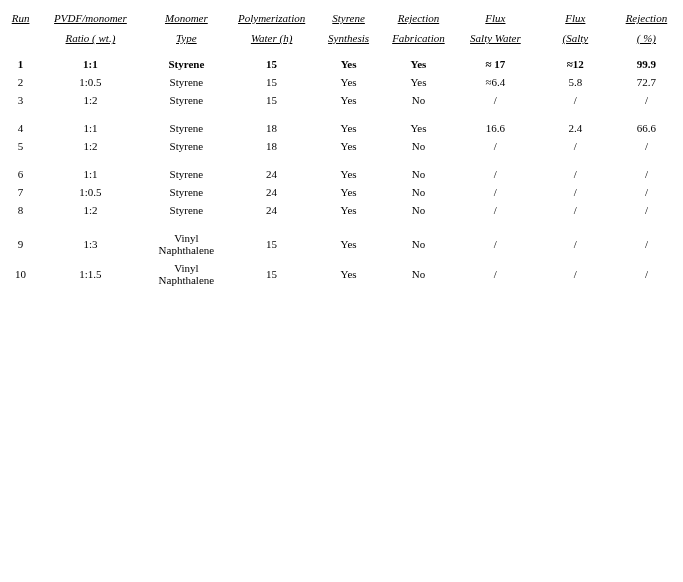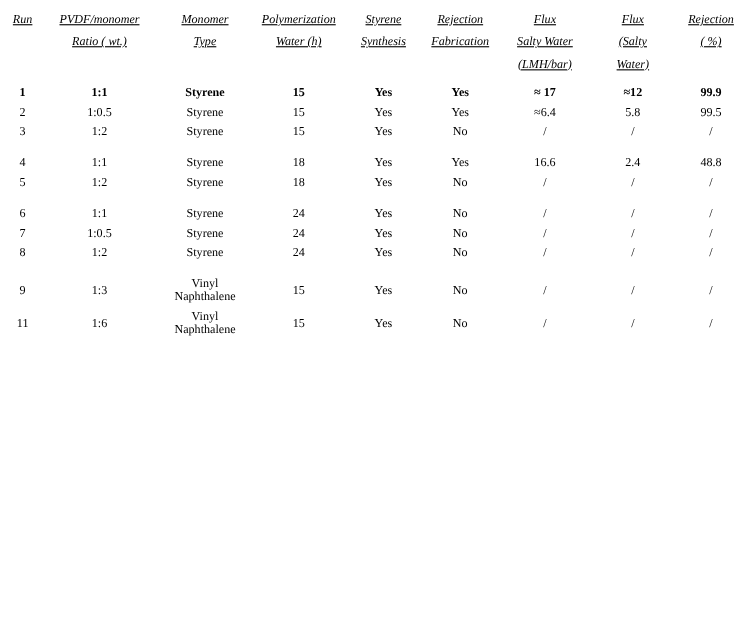--- a/index.html
+++ b/index.html
@@ -80,31 +80,20 @@
       <th></th>
       <th>Ratio ( wt.)</th>
       <th>Type</th>
       <th>Water (h)</th>
       <th>Synthesis</th>
       <th>Fabrication</th>
       <th>Salty Water</th>
       <th>(Salty</th>
       <th>( %)</th>
     </tr>
-    <tr class="header-row-3">
-      <th></th>
-      <th></th>
-      <th></th>
-      <th></th>
-      <th></th>
-      <th></th>
-      <th>(LMH/bar)</th>
-      <th>Water)</th>
-      <th></th>
-    </tr>
     <tr>
       <td colspan="9" style="height:6px;"></td>
     </tr>
   </thead>
   <tbody id="table-body">
   <tr class="bold-row">
         <td>1</td>
         <td>1:1</td>
         <td>Styrene</td>
         <td>15</td>
@@ -116,21 +105,21 @@
       </tr>
       <tr>
         <td>2</td>
         <td>1:0.5</td>
         <td>Styrene</td>
         <td>15</td>
         <td>Yes</td>
         <td>Yes</td>
         <td>≈6.4</td>
         <td>5.8</td>
-        <td>99.5</td>
+        <td>72.7</td>
       </tr>
       <tr>
         <td>3</td>
         <td>1:2</td>
         <td>Styrene</td>
         <td>15</td>
         <td>Yes</td>
         <td>No</td>
         <td>/</td>
         <td>/</td>
@@ -141,21 +130,21 @@
       </tr>
       <tr>
         <td>4</td>
         <td>1:1</td>
         <td>Styrene</td>
         <td>18</td>
         <td>Yes</td>
         <td>Yes</td>
         <td>16.6</td>
         <td>2.4</td>
-        <td>48.8</td>
+        <td>66.6</td>
       </tr>
       <tr>
         <td>5</td>
         <td>1:2</td>
         <td>Styrene</td>
         <td>18</td>
         <td>Yes</td>
         <td>No</td>
         <td>/</td>
         <td>/</td>
@@ -205,22 +194,22 @@
         <td>1:3</td>
         <td>Vinyl<br>Naphthalene</td>
         <td>15</td>
         <td>Yes</td>
         <td>No</td>
         <td>/</td>
         <td>/</td>
         <td>/</td>
       </tr>
       <tr>
-        <td>11</td>
-        <td>1:6</td>
+        <td>10</td>
+        <td>1:1.5</td>
         <td>Vinyl<br>Naphthalene</td>
         <td>15</td>
         <td>Yes</td>
         <td>No</td>
         <td>/</td>
         <td>/</td>
         <td>/</td>
       </tr>
     </tbody>
 </table>

